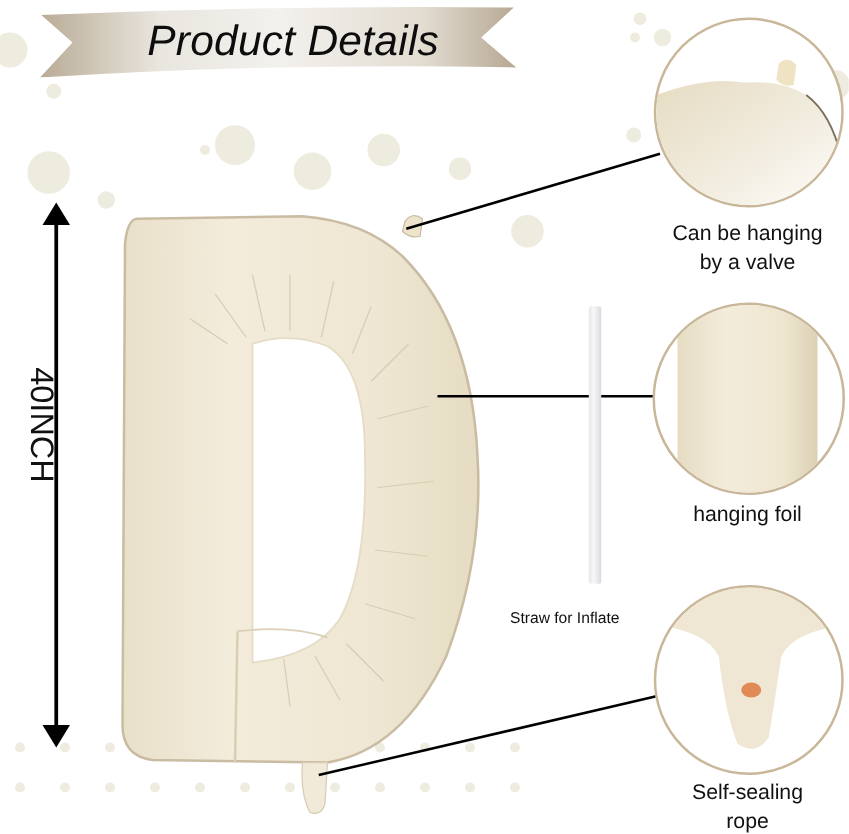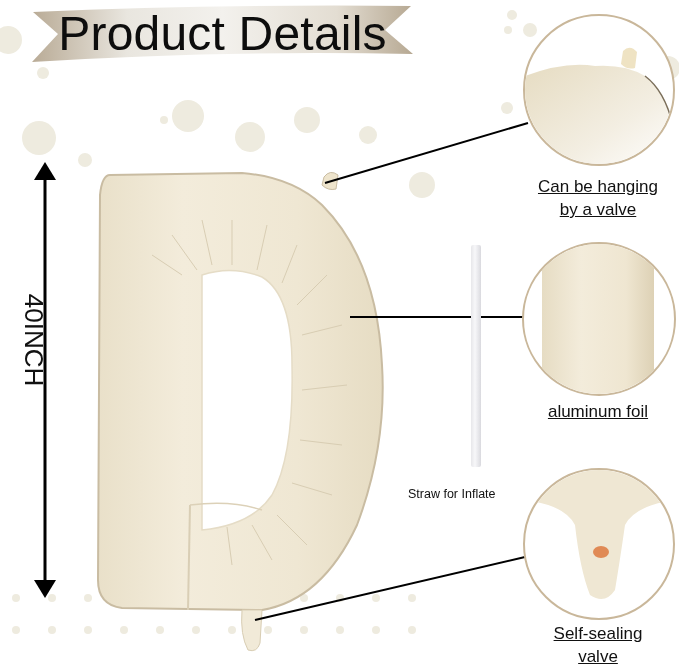--- a/index.html
+++ b/index.html
@@ -3,34 +3,34 @@
   <meta charset="utf-8">
   <style>
     * { box-sizing: border-box; margin: 0; padding: 0; }
     html, body { width: 679px; height: 667px; background: #ffffff; overflow: hidden; }
     body { position: relative; font-family: "Liberation Sans", sans-serif; color: #111; }
     .abs { position: absolute; }
 
     
     .banner { left: 30px; top: 4px; width: 385px; height: 58px; }
     .banner-title {
-      position: absolute; left: 0; top: 0; width: 385px; height: 58px;
+      position: absolute; left: 12px; top: 0; width: 385px; height: 58px;
       display: flex; align-items: center; justify-content: center;
-      font-size: 48px; color: #0d0d0d; letter-spacing: 0.2px;
+      font-size: 34px; color: #0d0d0d; letter-spacing: 0.2px; font-style: italic;
     }
 
     
     .circle {
       border-radius: 50%;
       border: 2px solid #c9b79a;
       overflow: hidden;
       background: #fff;
     }
     .caption {
-      text-align: center; font-size: 17px; line-height: 23px; color: #111; text-decoration: underline;
+      text-align: center; font-size: 17px; line-height: 23px; color: #111;
     }
     .caption-small { font-size: 12.5px; line-height: 17px; color: #111; }
 
     
     .measure-label {
       left: 4px; top: 325px; width: 60px; height: 30px;
       transform: rotate(90deg); transform-origin: center;
       font-size: 26px; color: #111; text-align: center; white-space: nowrap;
       display: flex; align-items: center; justify-content: center;
     }
@@ -185,25 +185,25 @@
         <stop offset="0" stop-color="#e6dcc3"></stop>
         <stop offset="0.35" stop-color="#f3ecdb"></stop>
         <stop offset="0.75" stop-color="#efe6d1"></stop>
         <stop offset="1" stop-color="#ddd1b5"></stop>
       </linearGradient>
     </defs>
     <rect x="18" y="0" width="112" height="154" fill="url(#c2)"></rect>
   </svg>
 </div>
 <div class="abs caption" style="left:517px;top:400px;width:162px;">
-  <div>aluminum foil</div>
+  <div>hanging foil</div>
 </div>
 
 <div class="abs circle" style="left:523px;top:468px;width:152px;height:152px;">
   <svg width="152" height="152" viewBox="0 0 152 152">
     <path d="M0 0 L152 0 L152 30 Q110 35 100 55 Q95 90 90 120 Q80 135 65 125 Q55 100 50 55 Q40 35 0 30 Z" fill="#efe7d3"></path>
     <ellipse cx="76" cy="82" rx="8" ry="6" fill="#e08a55"></ellipse>
   </svg>
 </div>
 <div class="abs caption" style="left:517px;top:622px;width:162px;text-align:center;">
   <div>Self-sealing</div>
-  <div>valve</div>
+  <div>rope</div>
 </div>
 
 </body></html>

